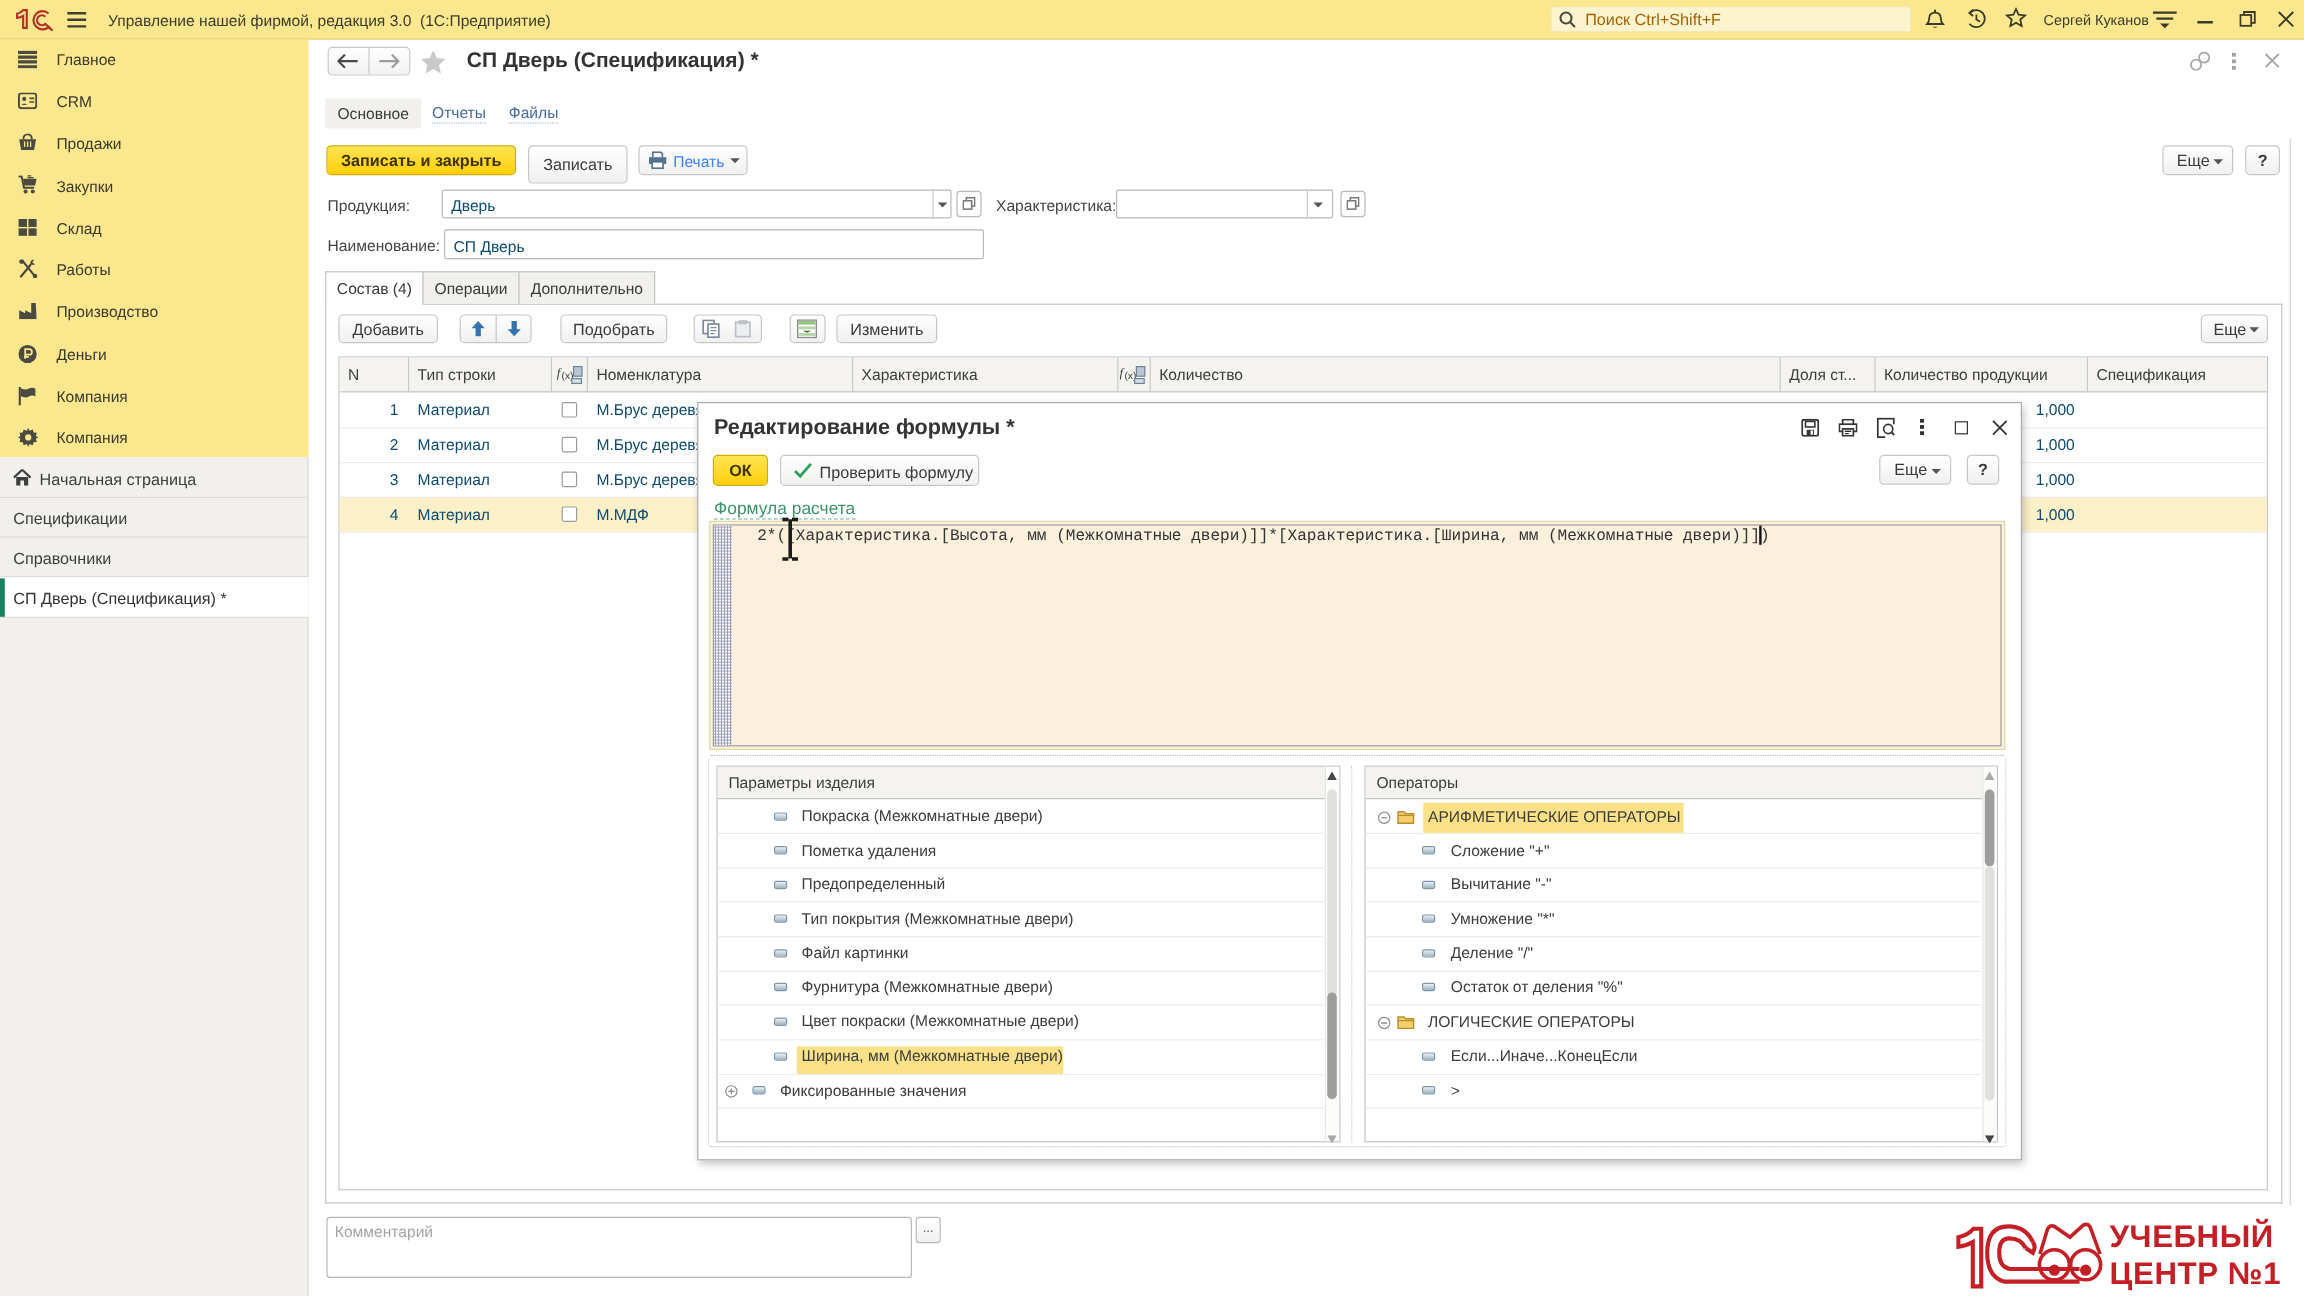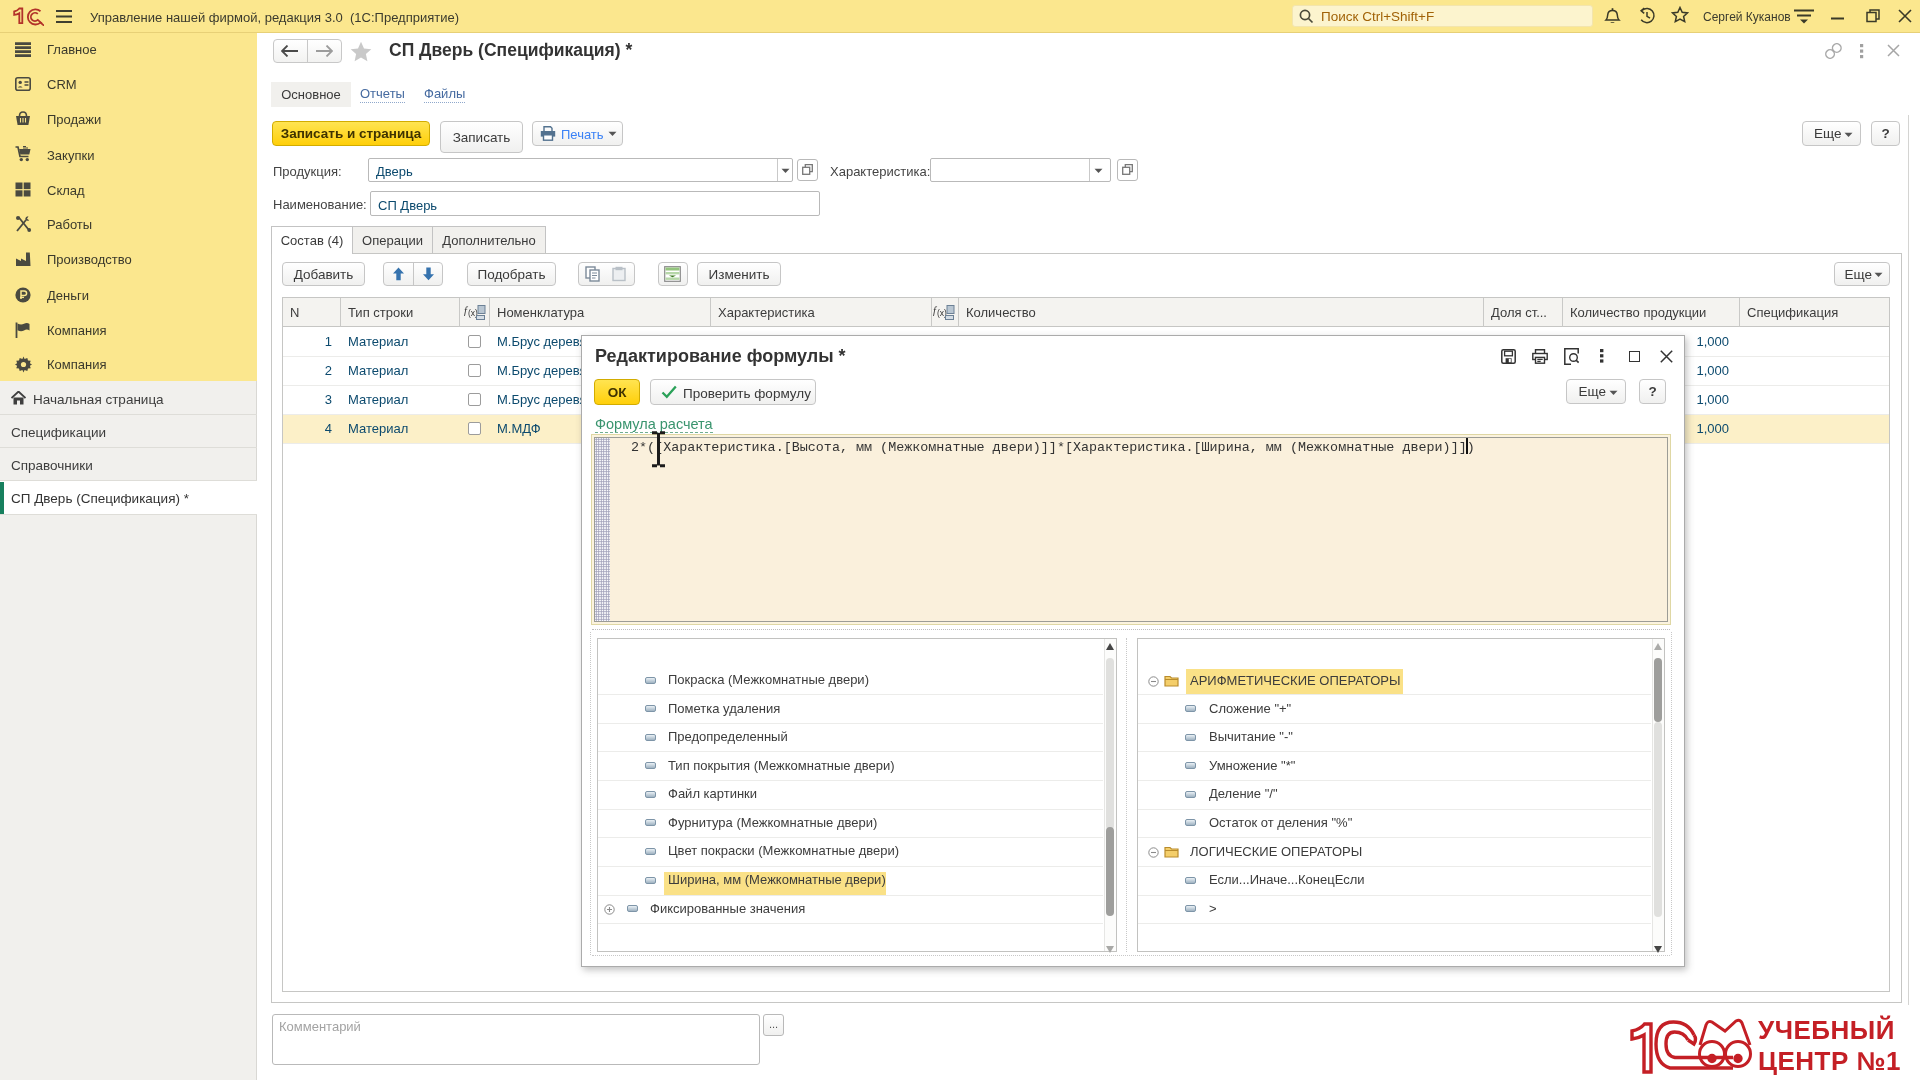--- a/index.html
+++ b/index.html
@@ -204,21 +204,21 @@
       </g>
     </svg>
   <svg class="abs" style="left:1887px;top:44px" width="13" height="13" viewBox="0 0 13 13">
       <path d="M1 1 L12 12 M12 1 L1 12" stroke="#A6A6A6" stroke-width="1.5"></path>
     </svg>
 
   <div class="abs" style="left:271px;top:82px;width:80px;height:25px;background:#F1F0ED;display:flex;align-items:center;justify-content:center;font-size:13px;color:#3A3A3A">Основное</div>
   <div class="link" style="left:360px;top:86px;border-bottom:1px dotted #8FA8CC;padding-bottom:1px">Отчеты</div>
   <div class="link" style="left:424px;top:86px;border-bottom:1px dotted #8FA8CC;padding-bottom:1px">Файлы</div>
 
-  <div class="btn btn-y" style="left:272px;top:121px;width:158px;height:25px">Записать и страница</div>
+  <div class="btn btn-y" style="left:272px;top:121px;width:158px;height:25px">Записать и закрыть</div>
   <div class="btn" style="left:440px;top:121px;width:83px;height:32px">Записать</div>
   <div class="btn" style="left:532px;top:121px;width:91px;height:25px"></div>
   <svg class="abs" style="left:540px;top:126px" width="16" height="15" viewBox="0 0 16 15">
     <path d="M4 5 V0.8 H10.5 L12 2.3 V5" fill="none" stroke="#53728F" stroke-width="1.4"></path>
     <rect x="0.8" y="5" width="14.4" height="5.6" fill="#53728F"></rect>
     <rect x="3.5" y="8.8" width="9" height="5.4" fill="#fff" stroke="#53728F" stroke-width="1.4"></rect>
   </svg>
   <div class="abs" style="left:561px;top:127px;font-size:13px;color:#3b82f6">Печать</div>
   <svg class="abs" style="left:608px;top:131px" width="9" height="6" viewBox="0 0 9 6">
       <path d="M0.5 0.8 L4.5 5 L8.5 0.8 Z" fill="#555"></path>
@@ -444,21 +444,23 @@
     </g>
   </svg>
 
   <div class="abs" style="left:592px;top:629px;width:1078px;height:1px;border-top:1px dotted #BDBDBD"></div>
   <div class="abs" style="left:590px;top:632px;width:1px;height:323px;border-left:1px dotted #C8C8C8"></div>
   <div class="abs" style="left:1671px;top:632px;width:1px;height:323px;border-left:1px dotted #C8C8C8"></div>
   <div class="abs" style="left:592px;top:955px;width:1078px;height:1px;border-top:1px dotted #C8C8C8"></div>
   <div class="abs" style="left:1126px;top:638px;width:1px;height:314px;border-left:1px dotted #C8C8C8"></div>
 
   <div class="panel" style="left:597px;top:638px;width:520px;height:314px"></div>
+  <div class="phead" style="left:598px;top:639px;width:518px;height:27px;padding-left:9px">Параметры изделия</div>
   <div class="panel" style="left:1137px;top:638px;width:528px;height:314px"></div>
+  <div class="phead" style="left:1138px;top:639px;width:526px;height:27px;padding-left:9px">Операторы</div>
 
   <div class="rowsep" style="left:598px;top:694px;width:505px"></div>
   <div class="rowsep" style="left:598px;top:723px;width:505px"></div>
   <div class="rowsep" style="left:598px;top:751px;width:505px"></div>
   <div class="rowsep" style="left:598px;top:780px;width:505px"></div>
   <div class="rowsep" style="left:598px;top:809px;width:505px"></div>
   <div class="rowsep" style="left:598px;top:837px;width:505px"></div>
   <div class="rowsep" style="left:598px;top:866px;width:505px"></div>
   <div class="rowsep" style="left:598px;top:895px;width:505px"></div>
   <div class="rowsep" style="left:598px;top:923px;width:505px"></div>

